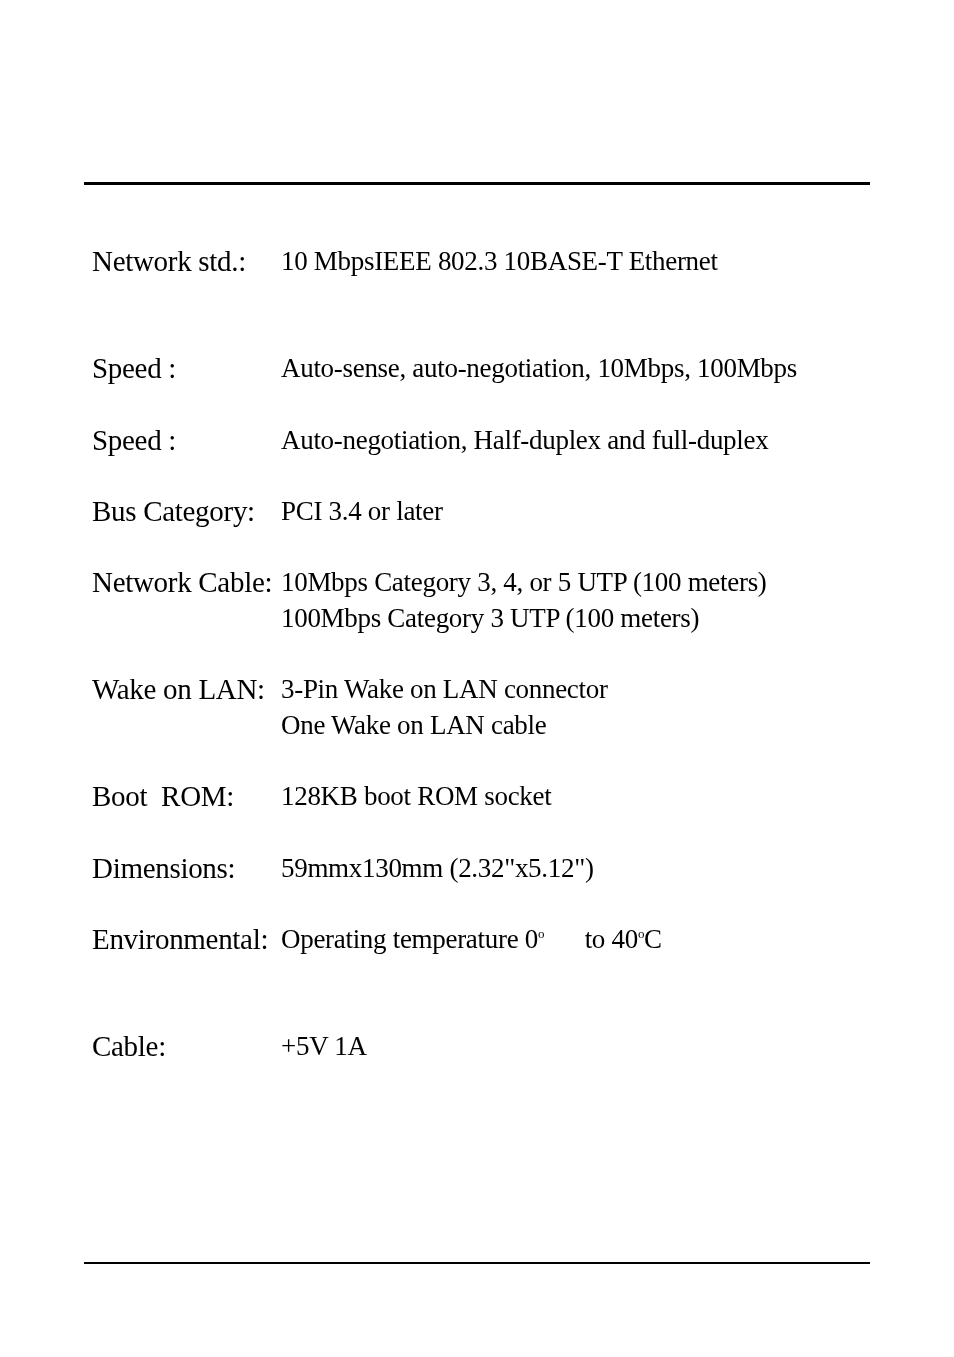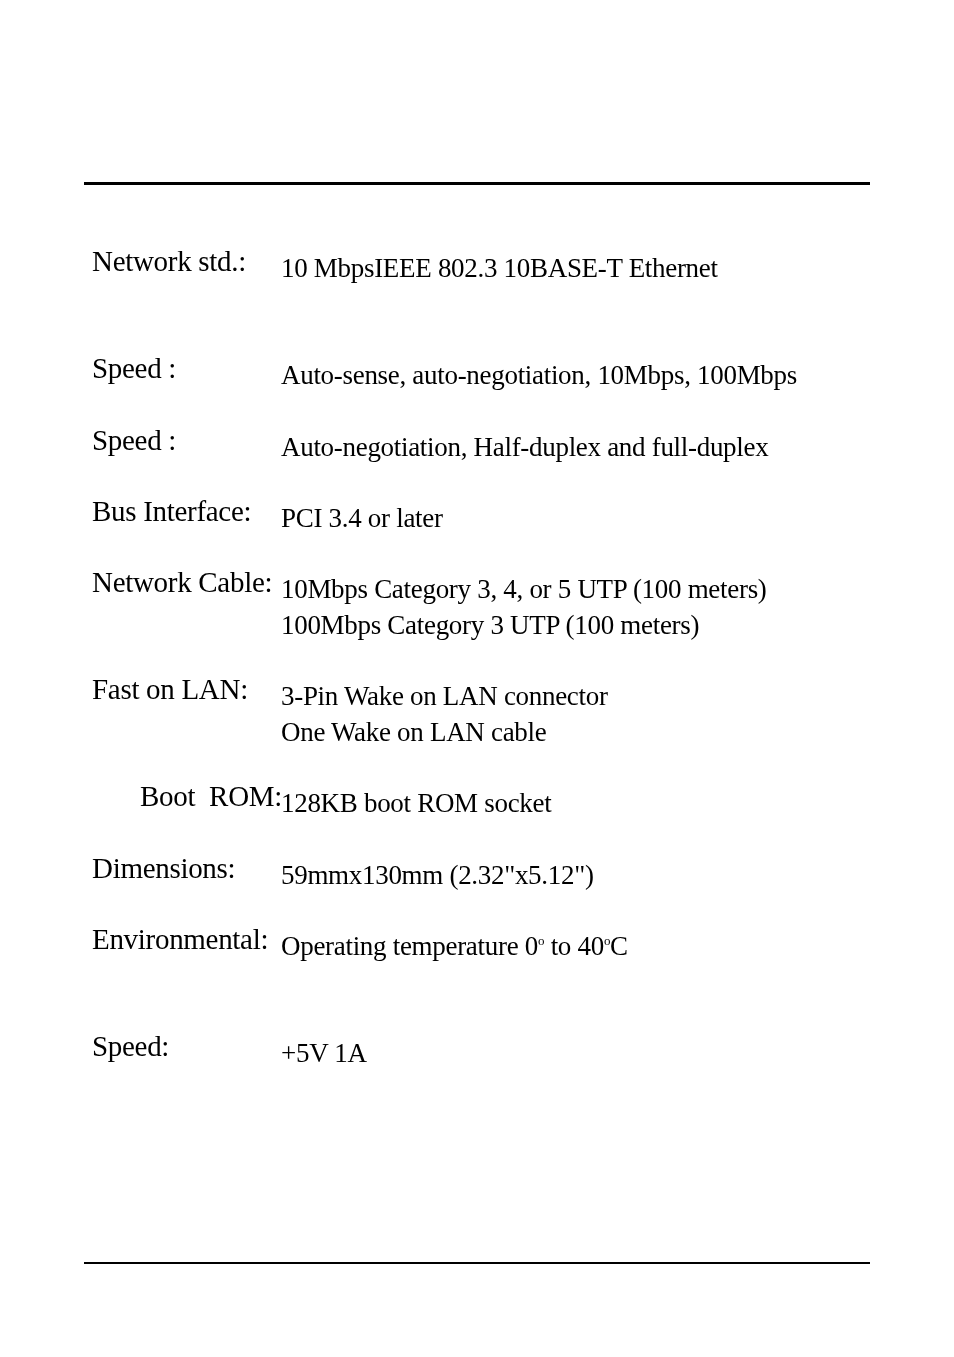--- a/index.html
+++ b/index.html
@@ -45,21 +45,21 @@
       left: 8px;
       top: 0;
       font-size: 29px;
       line-height: 36px;
       white-space: nowrap;
       letter-spacing: -0.3px;
     }
     .spec-values {
       position: absolute;
       left: 197px;
-      top: 7px;
+      top: 0;
     }
     .spec-value {
       display: block;
       font-size: 27px;
       line-height: 36px;
       white-space: nowrap;
       letter-spacing: -0.3px;
     }
     .spec-value.condensed {
       letter-spacing: -1.1px;
@@ -92,65 +92,65 @@
   </div>
 
   <div class="spec-row" style="top:422px;">
     <span class="spec-label">Speed :</span>
     <div class="spec-values">
       <span class="spec-value">Auto-negotiation, Half-duplex and full-duplex</span>
     </div>
   </div>
 
   <div class="spec-row" style="top:493px;">
-    <span class="spec-label">Bus Interface:</span>
+    <span class="spec-label">Bus Category:</span>
     <div class="spec-values">
       <span class="spec-value">PCI 3.4 or later</span>
     </div>
   </div>
 
   <div class="spec-row" style="top:564px;">
     <span class="spec-label">Network Cable:</span>
     <div class="spec-values">
       <span class="spec-value">10Mbps Category 3, 4, or 5 UTP (100 meters)</span>
       <span class="spec-value">100Mbps Category 3 UTP (100 meters)</span>
     </div>
   </div>
 
   <div class="spec-row" style="top:671px;">
-    <span class="spec-label">Fast on LAN:</span>
+    <span class="spec-label">Wake on LAN:</span>
     <div class="spec-values">
       <span class="spec-value">3-Pin Wake on LAN connector</span>
       <span class="spec-value">One Wake on LAN cable</span>
     </div>
   </div>
 
   <div class="spec-row" style="top:778px;">
-    <span class="spec-label" style="white-space:pre;margin-left:48px;">Boot  ROM:</span>
+    <span class="spec-label" style="white-space:pre;">Boot  ROM:</span>
     <div class="spec-values">
       <span class="spec-value">128KB boot ROM socket</span>
     </div>
   </div>
 
   <div class="spec-row" style="top:850px;">
     <span class="spec-label">Dimensions:</span>
     <div class="spec-values">
       <span class="spec-value">59mmx130mm (2.32"x5.12")</span>
     </div>
   </div>
 
   <div class="spec-row" style="top:921px;">
     <span class="spec-label">Environmental:</span>
     <div class="spec-values">
-      <span class="spec-value"><span>Operating temperature 0</span><sup class="deg">o</sup><span style="white-space:pre;"> to 40</span><sup class="deg">o</sup><span>C</span></span>
+      <span class="spec-value"><span>Operating temperature 0</span><sup class="deg">o</sup><span style="white-space:pre;margin-left:34px;"> to 40</span><sup class="deg">o</sup><span>C</span></span>
     </div>
   </div>
 
   <div class="spec-row" style="top:1028px;">
-    <span class="spec-label">Speed:</span>
+    <span class="spec-label">Cable:</span>
     <div class="spec-values">
       <span class="spec-value">+5V 1A</span>
     </div>
   </div>
 
 </div>
 
 <div class="rule rule-bottom"></div>
 
 </body></html>

